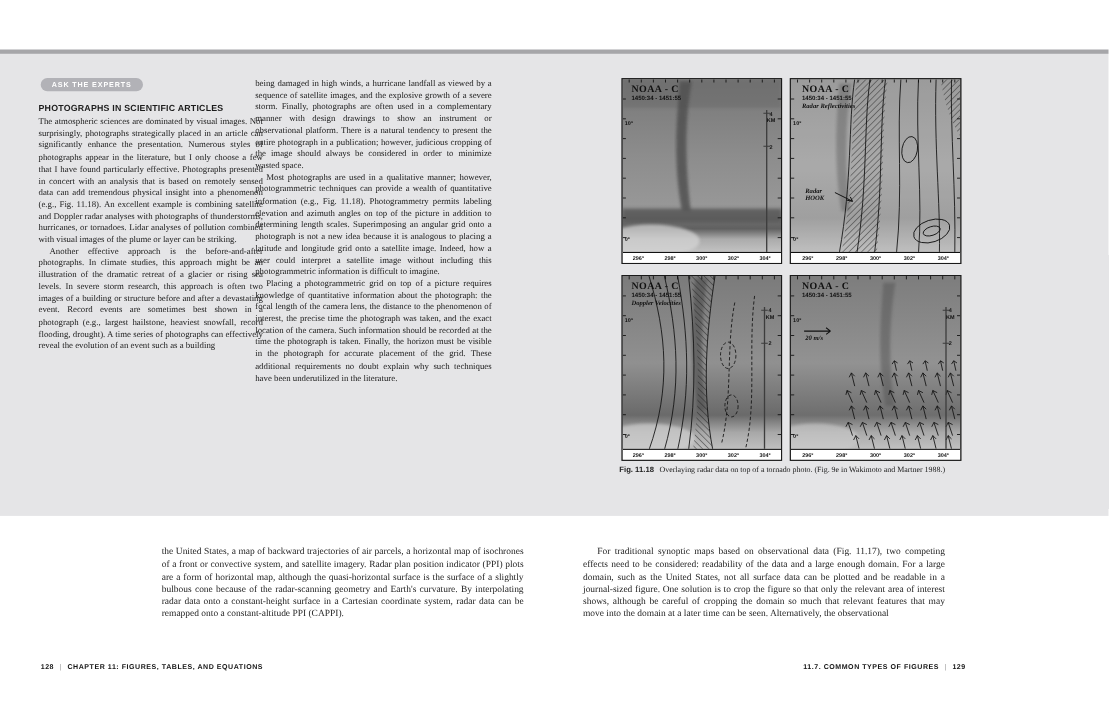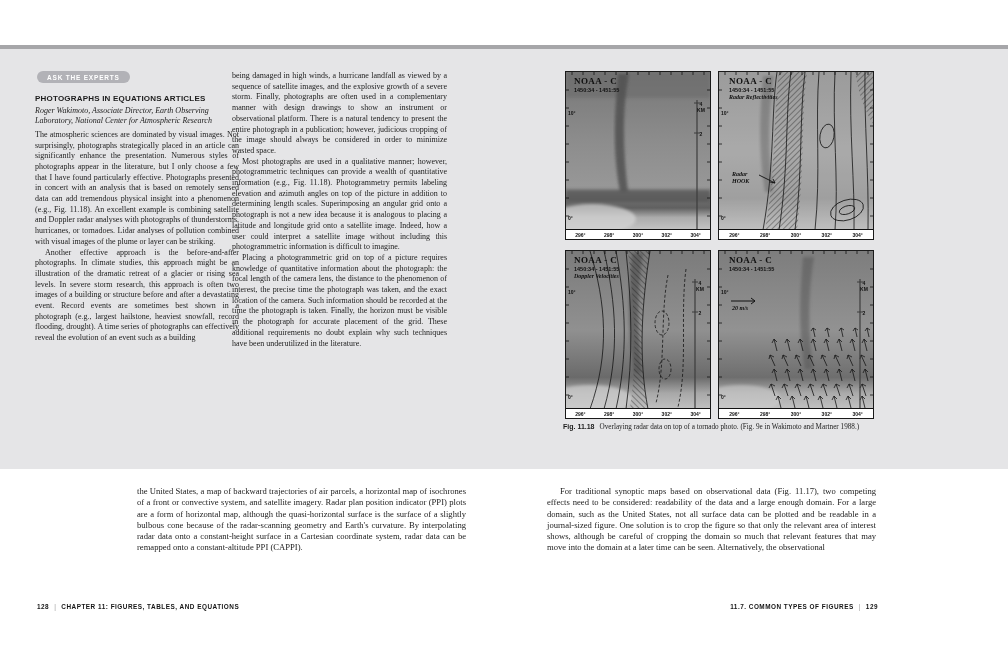--- a/index.html
+++ b/index.html
@@ -30,43 +30,42 @@
   .psub{left:8px;top:22px;font:italic bold 6px "Liberation Serif",serif;}
   .degt{left:2px;top:38px;font:bold 5px "Liberation Sans",sans-serif;}
   .degb{left:2px;top:143px;font:bold 5px "Liberation Sans",sans-serif;}
   .sc{right:3px;width:12px;text-align:center;font:bold 5px "Liberation Sans",sans-serif;}
   .sc4{top:29px;}.sckm{top:35px;}.sc2{top:59px;}
   .anno{left:13px;top:99px;width:30px;font:italic bold 6px "Liberation Serif",serif;line-height:6.5px;}
   .vkey{left:13px;top:54px;font:italic bold 6px "Liberation Serif",serif;}
   .caption{position:absolute;left:563px;top:422px;width:316px;margin:0;
            font:7.2px "Liberation Serif",serif;line-height:10.5px;}
   .caption b{font:bold 7px "Liberation Sans",sans-serif;margin-right:5px;}
-  .bt{position:absolute;top:486px;width:329px;font-size:8.6px;line-height:11.3px;text-align:justify;margin:0;}
+  .bt{position:absolute;top:486px;width:329px;font-size:8.6px;line-height:11.3px;text-align:justify;margin:10px;}
   .btl{left:137px;}
-  .btr{left:547px;text-indent:13px;}
+  .btr{left:520px;text-indent:13px;}
   .foot{position:absolute;top:603px;font:bold 6.4px "Liberation Sans",sans-serif;
         letter-spacing:.5px;color:#141414;white-space:nowrap;}
   .fl{left:37px;}
   .fr{right:130px;}
   .foot .sep{color:#999;padding:0 5px;font-weight:normal;}
 </style>
 </head>
 <body>
 
 <div class="page">
   <div class="rule"></div>
   <div class="band"></div>
 
   <div class="badge">
     <span>ASK THE EXPERTS</span>
   </div>
 
   <div class="col col1">
-    <h2 class="art-title">PHOTOGRAPHS IN EQUATIONS ARTICLES</h2>
-    <p class="byline">Roger Wakimoto, Associate Director, Earth Observing Laboratory, National Center for Atmospheric Research</p>
+    <h2 class="art-title">PHOTOGRAPHS IN SCIENTIFIC ARTICLES</h2>
     <p class="bp first">The atmospheric sciences are dominated by visual images. Not surprisingly, photographs strategically placed in an article can significantly enhance the presentation. Numerous styles of photographs appear in the literature, but I only choose a few that I have found particularly effective. Photographs presented in concert with an analysis that is based on remotely sensed data can add tremendous physical insight into a phenomenon (e.g., Fig. 11.18). An excellent example is combining satellite and Doppler radar analyses with photographs of thunderstorms, hurricanes, or tornadoes. Lidar analyses of pollution combined with visual images of the plume or layer can be striking.</p>
     <p class="bp ind">Another effective approach is the before-and-after photographs. In climate studies, this approach might be an illustration of the dramatic retreat of a glacier or rising sea levels. In severe storm research, this approach is often two images of a building or structure before and after a devastating event. Record events are sometimes best shown in a photograph (e.g., largest hailstone, heaviest snowfall, record flooding, drought). A time series of photographs can effectively reveal the evolution of an event such as a building</p>
   </div>
 
   <div class="col col2">
     <p class="bp">being damaged in high winds, a hurricane landfall as viewed by a sequence of satellite images, and the explosive growth of a severe storm. Finally, photographs are often used in a complementary manner with design drawings to show an instrument or observational platform. There is a natural tendency to present the entire photograph in a publication; however, judicious cropping of the image should always be considered in order to minimize wasted space.</p>
     <p class="bp ind">Most photographs are used in a qualitative manner; however, photogrammetric techniques can provide a wealth of quantitative information (e.g., Fig. 11.18). Photogrammetry permits labeling elevation and azimuth angles on top of the picture in addition to determining length scales. Superimposing an angular grid onto a photograph is not a new idea because it is analogous to placing a latitude and longitude grid onto a satellite image. Indeed, how a user could interpret a satellite image without including this photogrammetric information is difficult to imagine.</p>
     <p class="bp ind">Placing a photogrammetric grid on top of a picture requires knowledge of quantitative information about the photograph: the focal length of the camera lens, the distance to the phenomenon of interest, the precise time the photograph was taken, and the exact location of the camera. Such information should be recorded at the time the photograph is taken. Finally, the horizon must be visible in the photograph for accurate placement of the grid. These additional requirements no doubt explain why such techniques have been underutilized in the literature.</p>
   </div>
 

